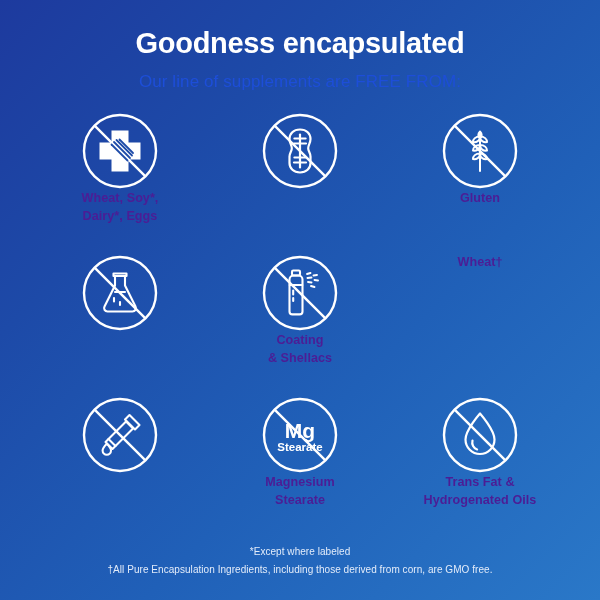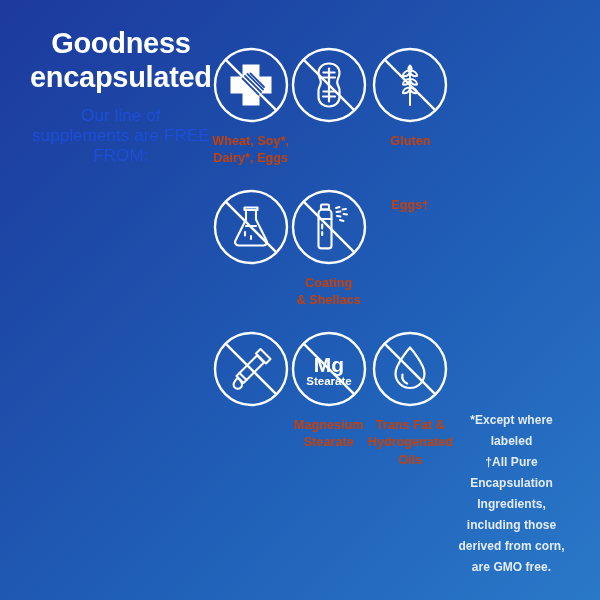--- a/index.html
+++ b/index.html
@@ -6,21 +6,21 @@
   html, body { width:600px; height:600px; }
   body {
     font-family: "Liberation Sans", sans-serif;
     background: linear-gradient(135deg, #1d3a9e 0%, #1d4aa8 28%, #2060b8 62%, #2a78c8 100%);
     color: #ffffff;
     overflow: hidden;
     position: relative;
   }
   .infographic {
     width:600px; height:600px;
-    display:flex; flex-direction:row;
+    display:flex; flex-direction:column;
     align-items:flex-start;
     padding: 26px 30px 14px 30px;
   }
 
   
   .header { text-align:center; width:100%; }
   .title {
     font-size: 29px;
     font-weight: 700;
     letter-spacing: -0.3px;
@@ -50,40 +50,39 @@
     flex-direction:column;
     align-items:center;
     justify-content:flex-start;
   }
   .icon-wrap {
     width: 78px; height: 78px;
     display:flex; align-items:center; justify-content:center;
   }
   .icon-wrap svg { display:block; }
   .cell-label {
-    margin-top: 9px;
     text-align:center;
     font-size: 12.6px;
     font-weight: 700;
     line-height: 1.38;
-    color:#c2410c;
+    color:#4c1d95;
     letter-spacing: 0.05px;
     white-space: pre-line;
   }
 
   
   .footnotes {
     margin-top: auto;
     width:100%;
     text-align:center;
     padding-bottom: 8px;
   }
   .footnote {
-    font-size: 12px;
-    font-weight: 700;
+    font-size: 10px;
+    font-weight: 400;
     color:#e3ecfa;
     line-height: 1.75;
     letter-spacing: 0.05px;
   }
 </style>
 </head>
 <body>
 
 <div class="infographic">
 
@@ -206,21 +205,21 @@
             <line x1="53.5" y1="26.0" x2="57.0" y2="26.5"></line>
             <line x1="50.0" y1="32.0" x2="53.5" y2="33.0"></line>
           </g>
         </svg>
       </div>
       <div class="cell-label">Coating
 &amp; Shellacs</div>
     </div>
 
     <div class="cell">
-      <div class="cell-label">Eggs†</div>
+      <div class="cell-label">Wheat†</div>
     </div>
 
     <div class="cell">
       <div class="icon-wrap">
         <svg width="78" height="78" viewBox="0 0 78 78">
           <g fill="none" stroke="#ffffff" stroke-width="2.4">
             <circle cx="39" cy="39" r="36"></circle>
             <line x1="13.6" y1="13.6" x2="64.4" y2="64.4"></line>
           </g>
           <g fill="none" stroke="#ffffff" stroke-width="2.1" stroke-linecap="round" stroke-linejoin="round">

